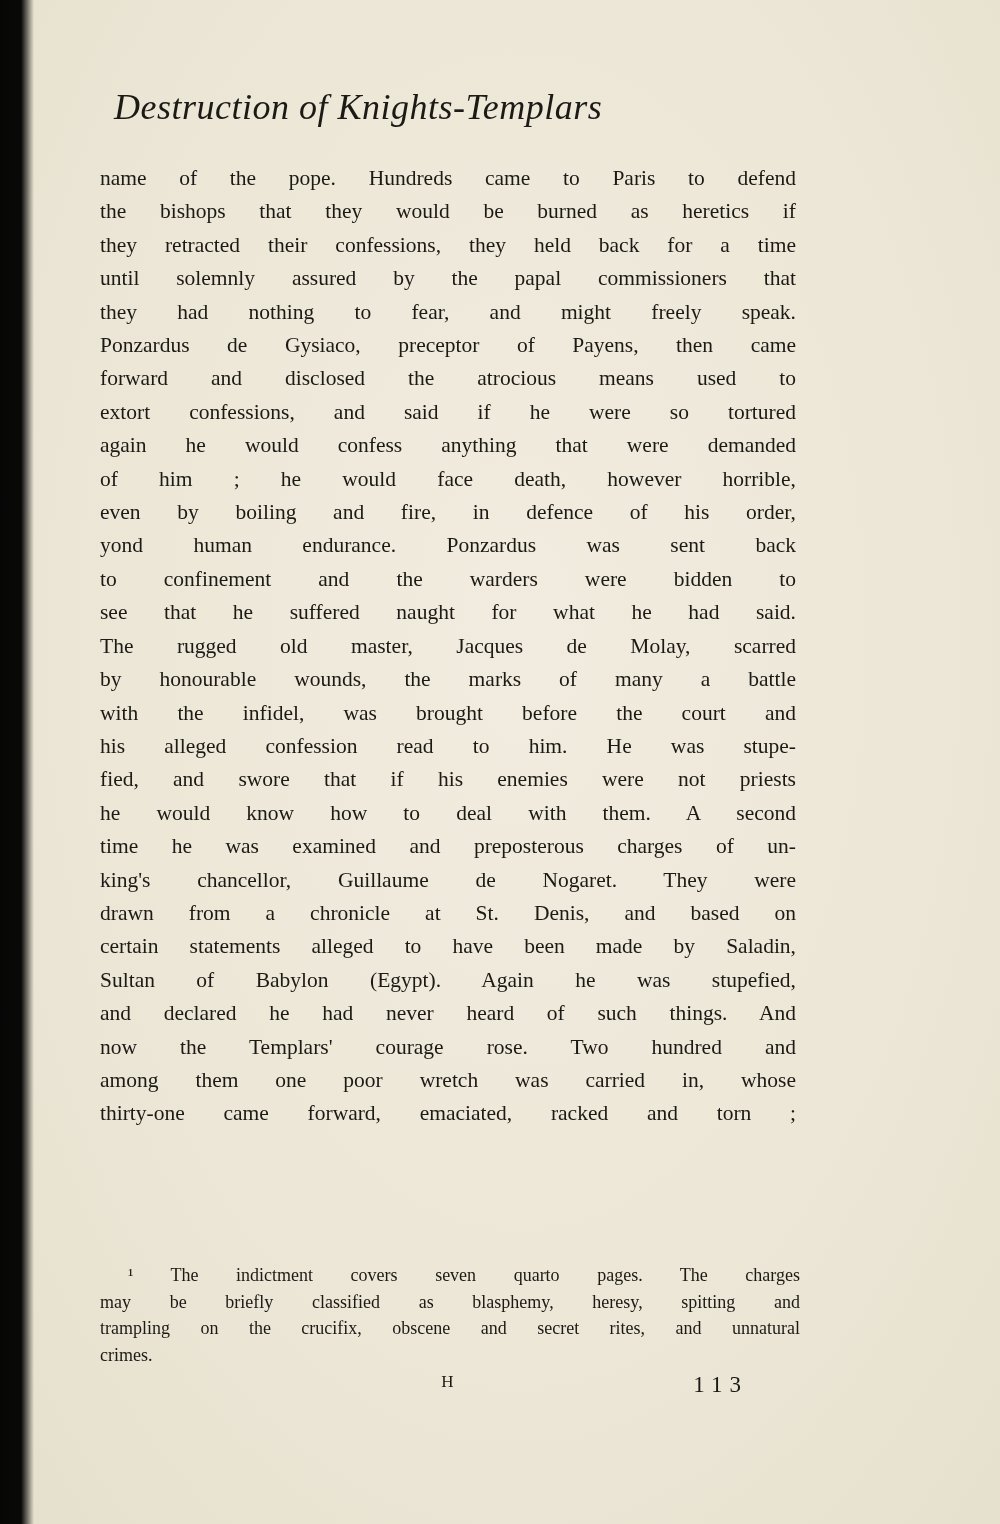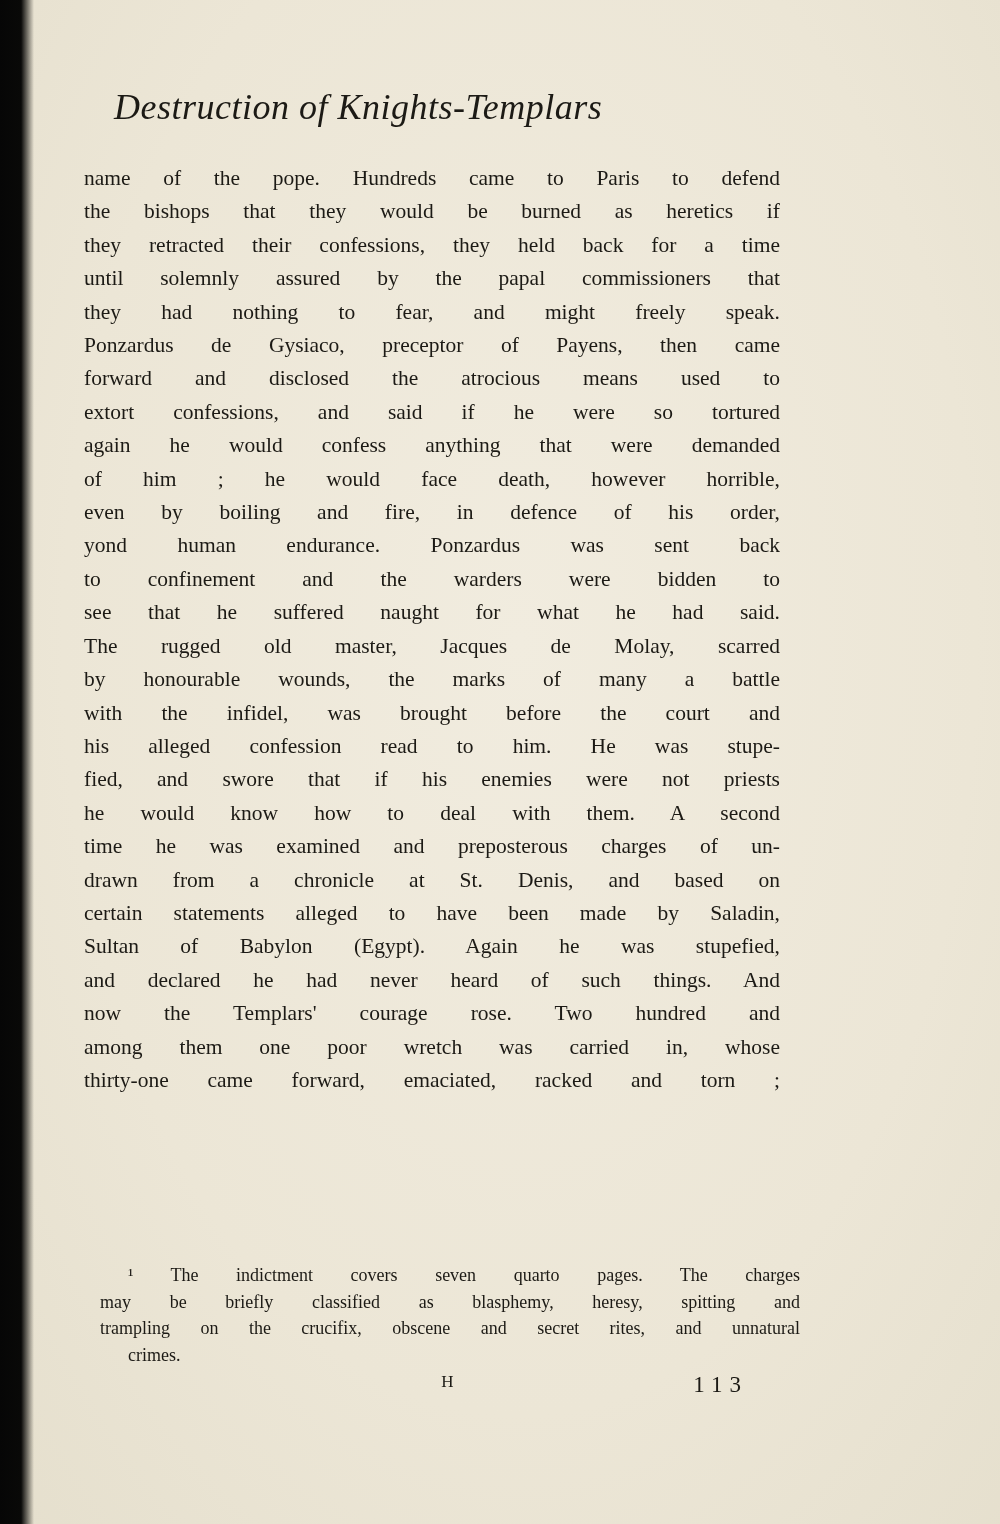--- a/index.html
+++ b/index.html
@@ -29,21 +29,21 @@
     top: 72px;
     margin: 14px;
     font-style: italic;
     font-weight: normal;
     font-size: 36px;
     letter-spacing: 0.5px;
     white-space: nowrap;
   }
   .body-block {
     position: absolute;
-    left: 84px;
+    left: 100px;
     top: 162px;
     width: 696px;
     font-size: 21.5px;
     line-height: 33.4px;
   }
   .body-block .line {
     text-align: justify;
     text-align-last: justify;
     white-space: normal;
   }
@@ -57,21 +57,20 @@
   }
   .footnote-block .line {
     text-align: justify;
     text-align-last: justify;
   }
   .footnote-block .line:first-child {
     text-indent: 28px;
   }
   .footnote-block .line:last-child {
     text-align-last: left;
-    margin-left: 28px;
   }
   .pageline {
     position: absolute;
     left: 100px;
     top: 1372px;
     width: 696px;
     height: 28px;
   }
   .sig {
     position: absolute;
@@ -109,20 +108,21 @@
     <div class="line">yond human endurance.  Ponzardus was sent back</div>
     <div class="line">to confinement and the warders were bidden to</div>
     <div class="line">see that he suffered naught for what he had said.</div>
     <div class="line">The rugged old master, Jacques de Molay, scarred</div>
     <div class="line">by honourable wounds, the marks of many a battle</div>
     <div class="line">with the infidel, was brought before the court and</div>
     <div class="line">his alleged confession read to him.  He was stupe-</div>
     <div class="line">fied, and swore that if his enemies were not priests</div>
     <div class="line">he would know how to deal with them.  A second</div>
     <div class="line">time he was examined and preposterous charges of un-</div>
+    <div class="line">king's chancellor, Guillaume de Nogaret.  They were</div>
     <div class="line">drawn from a chronicle at St. Denis, and based on</div>
     <div class="line">certain statements alleged to have been made by Saladin,</div>
     <div class="line">Sultan of Babylon (Egypt).  Again he was stupefied,</div>
     <div class="line">and declared he had never heard of such things.  And</div>
     <div class="line">now the Templars' courage rose.  Two hundred and</div>
     <div class="line">among them one poor wretch was carried in, whose</div>
     <div class="line">thirty-one came forward, emaciated, racked and torn ;</div>
   </div>
 
 <div class="footnote-block">

